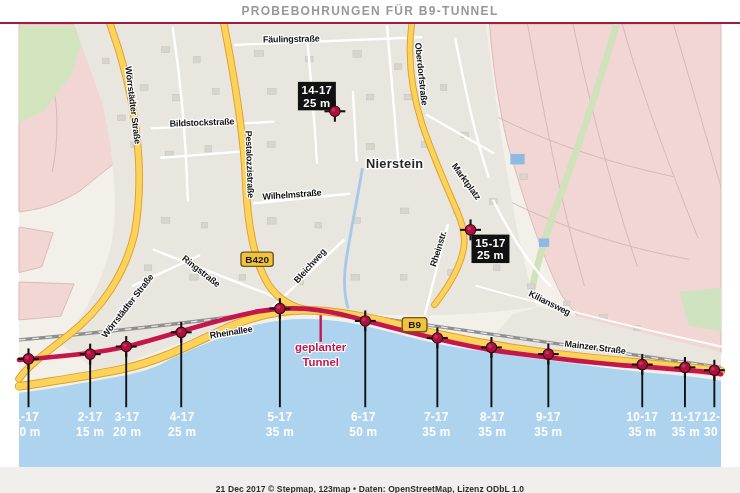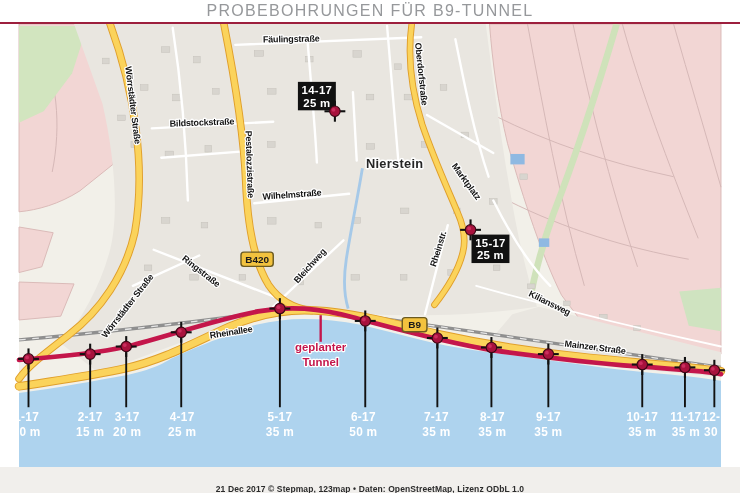--- a/index.html
+++ b/index.html
@@ -1,18 +1,18 @@
 <!DOCTYPE html>
 <html><head>
 <meta charset="utf-8">
 <style>
   html,body{margin:0;padding:0;background:#fff;}
   #page{width:740px;height:493px;overflow:hidden;position:relative;font-family:"Liberation Sans",sans-serif;background:#fff;}
   #header{height:22px;background:#fff;border-bottom:2px solid #9d1f3d;display:flex;align-items:center;justify-content:center;}
-  #title{font-size:16px;font-weight:normal;letter-spacing:1.3px;color:#96989b;}
+  #title{font-size:12px;font-weight:bold;letter-spacing:1.3px;color:#96989b;}
   #map{display:block;}
   #footer{height:43px;background:#f1efec;position:relative;display:flex;align-items:center;justify-content:center;}
   #credit{font-size:8.5px;font-weight:600;color:#2b2b2b;letter-spacing:0.1px;}
   #footer-right{position:absolute;right:1px;bottom:5px;font-size:11px;font-weight:bold;color:#111;}
   .street{font:600 9.5px "Liberation Sans",sans-serif;fill:#141414;paint-order:stroke;stroke:#ffffff;stroke-width:2.6px;stroke-linejoin:round;letter-spacing:-0.2px;}
   .town{font:700 13.5px "Liberation Sans",sans-serif;fill:#262626;paint-order:stroke;stroke:#ffffff;stroke-width:3px;stroke-linejoin:round;letter-spacing:0.3px;}
   .bh-label{font:700 12.5px "Liberation Sans",sans-serif;fill:#ffffff;letter-spacing:0.3px;}
   .box-label{font:700 12px "Liberation Sans",sans-serif;fill:#ffffff;letter-spacing:0.3px;}
   .badge-text{font:700 10.5px "Liberation Sans",sans-serif;fill:#1a1a1a;}
   .tunnel-label{font:700 12px "Liberation Sans",sans-serif;fill:#c4164b;paint-order:stroke;stroke:#ffffff;stroke-width:2.4px;stroke-linejoin:round;}

